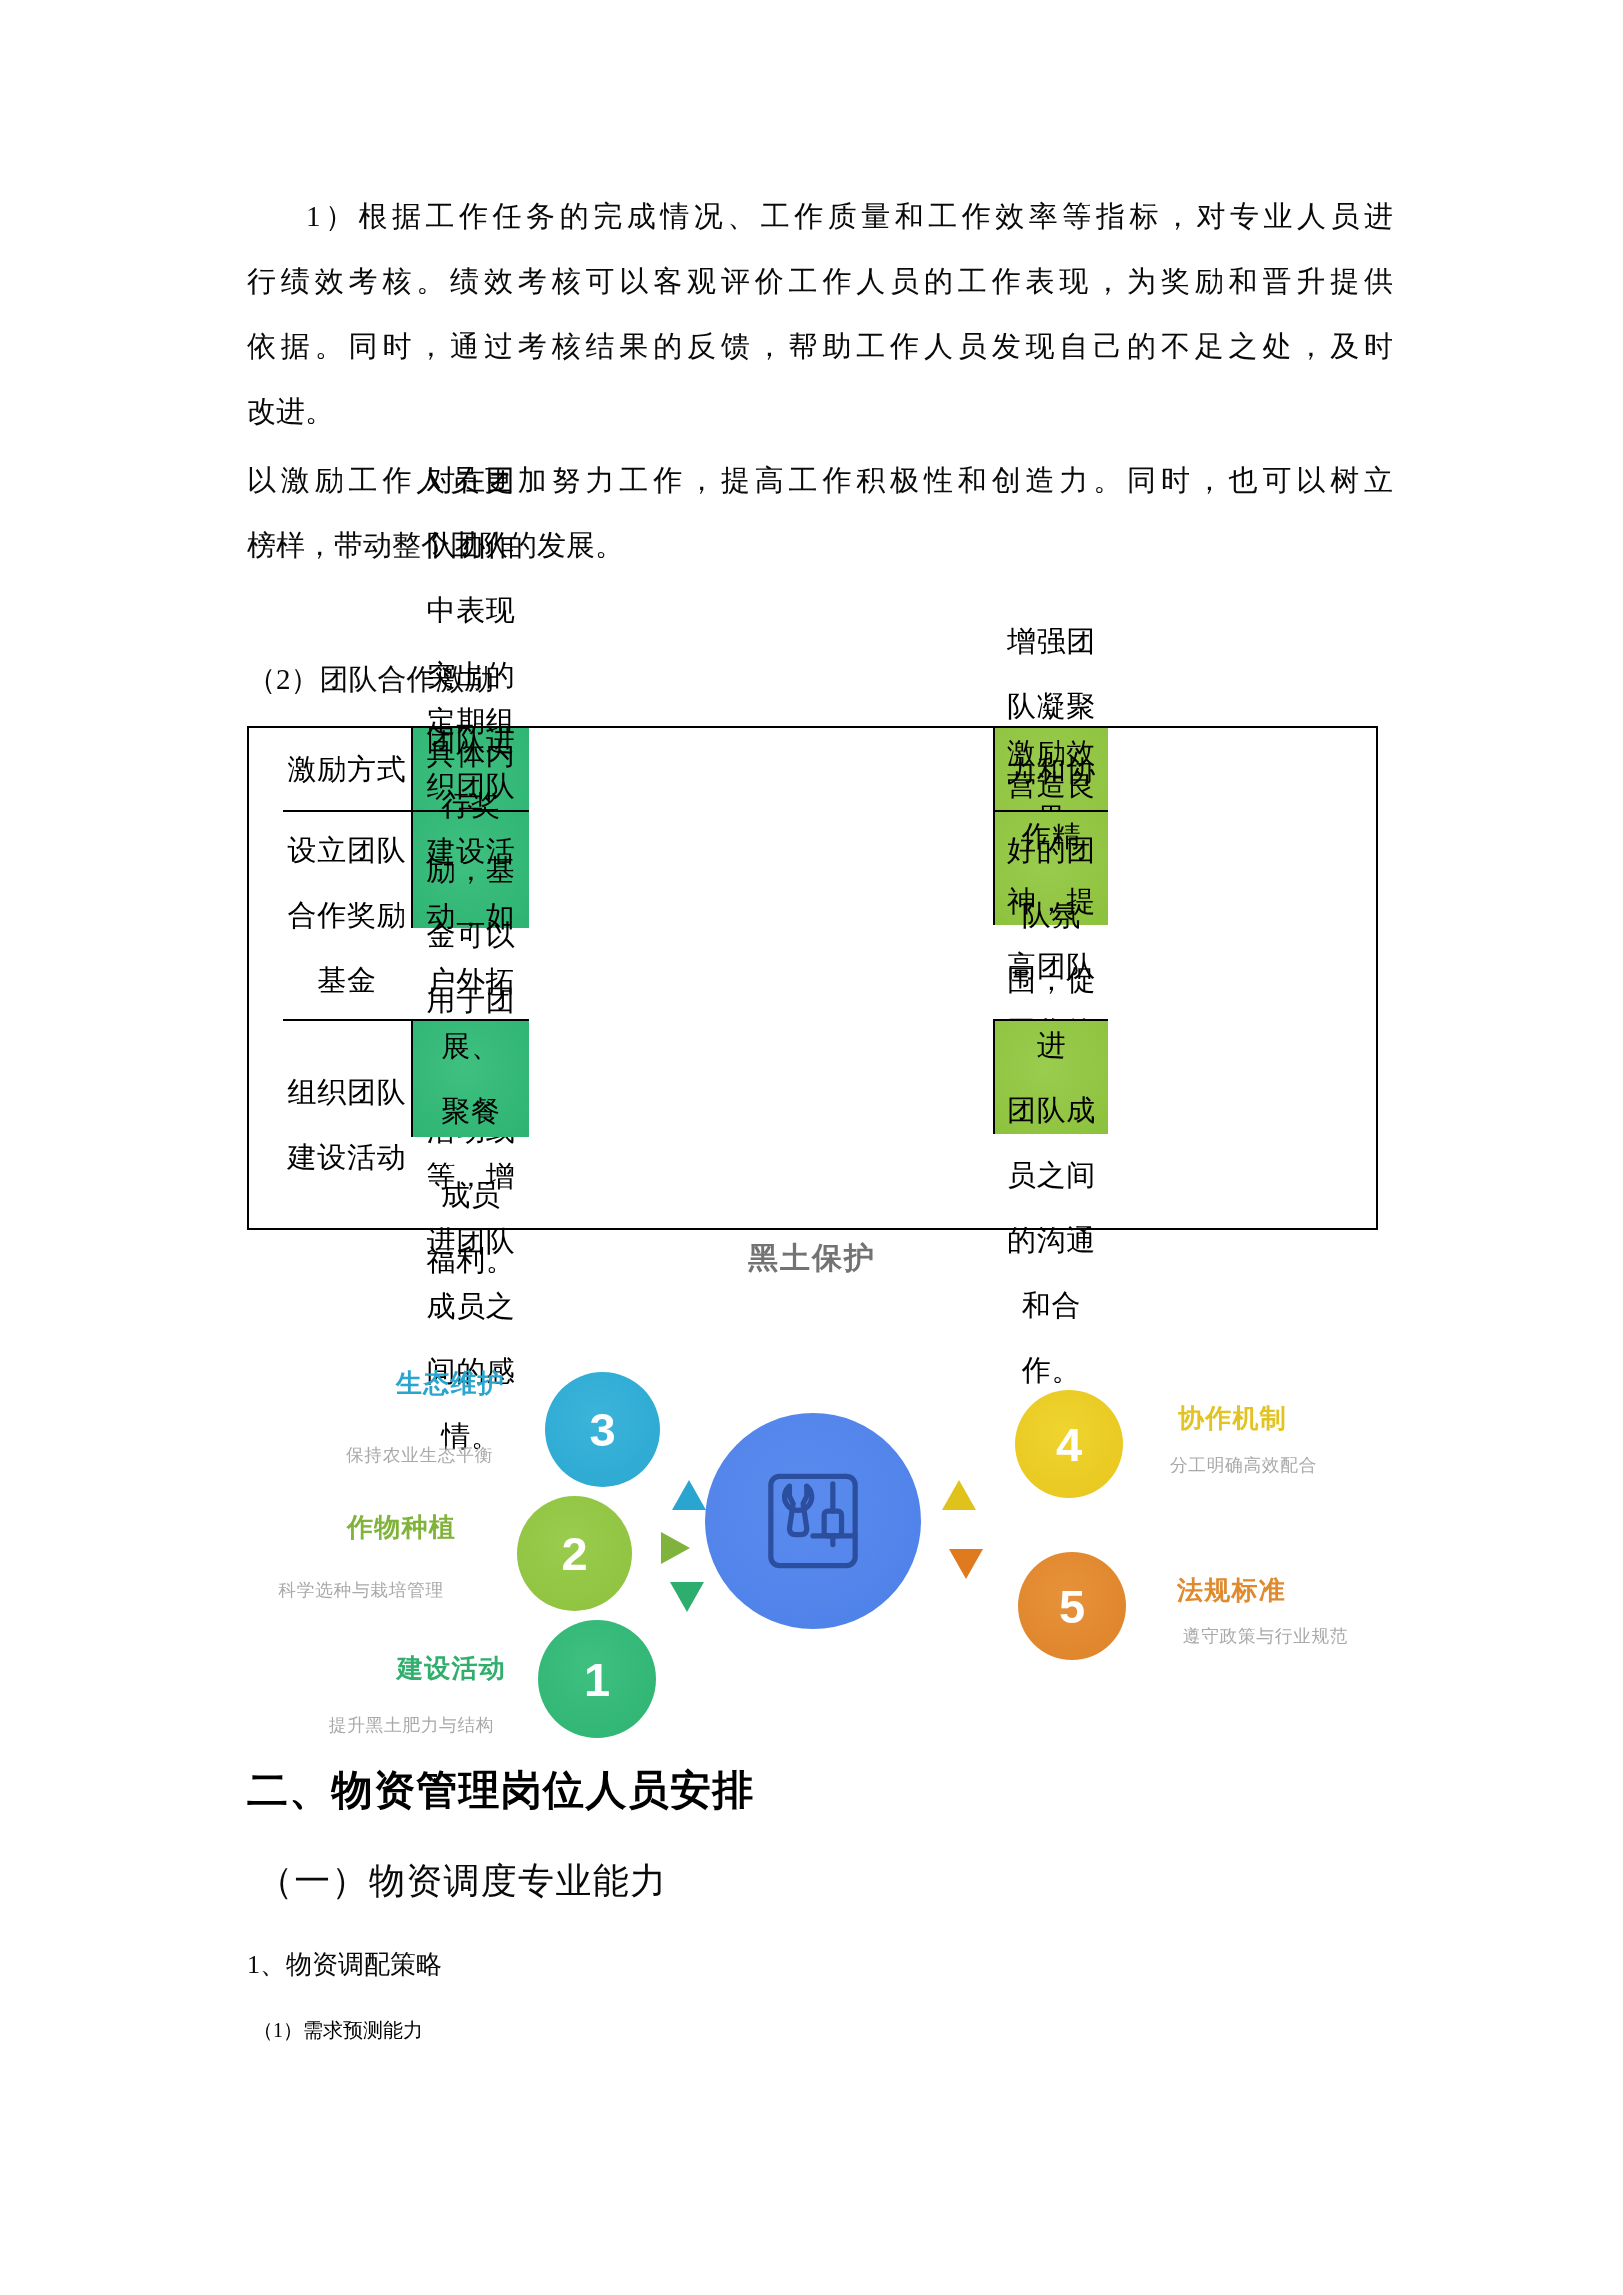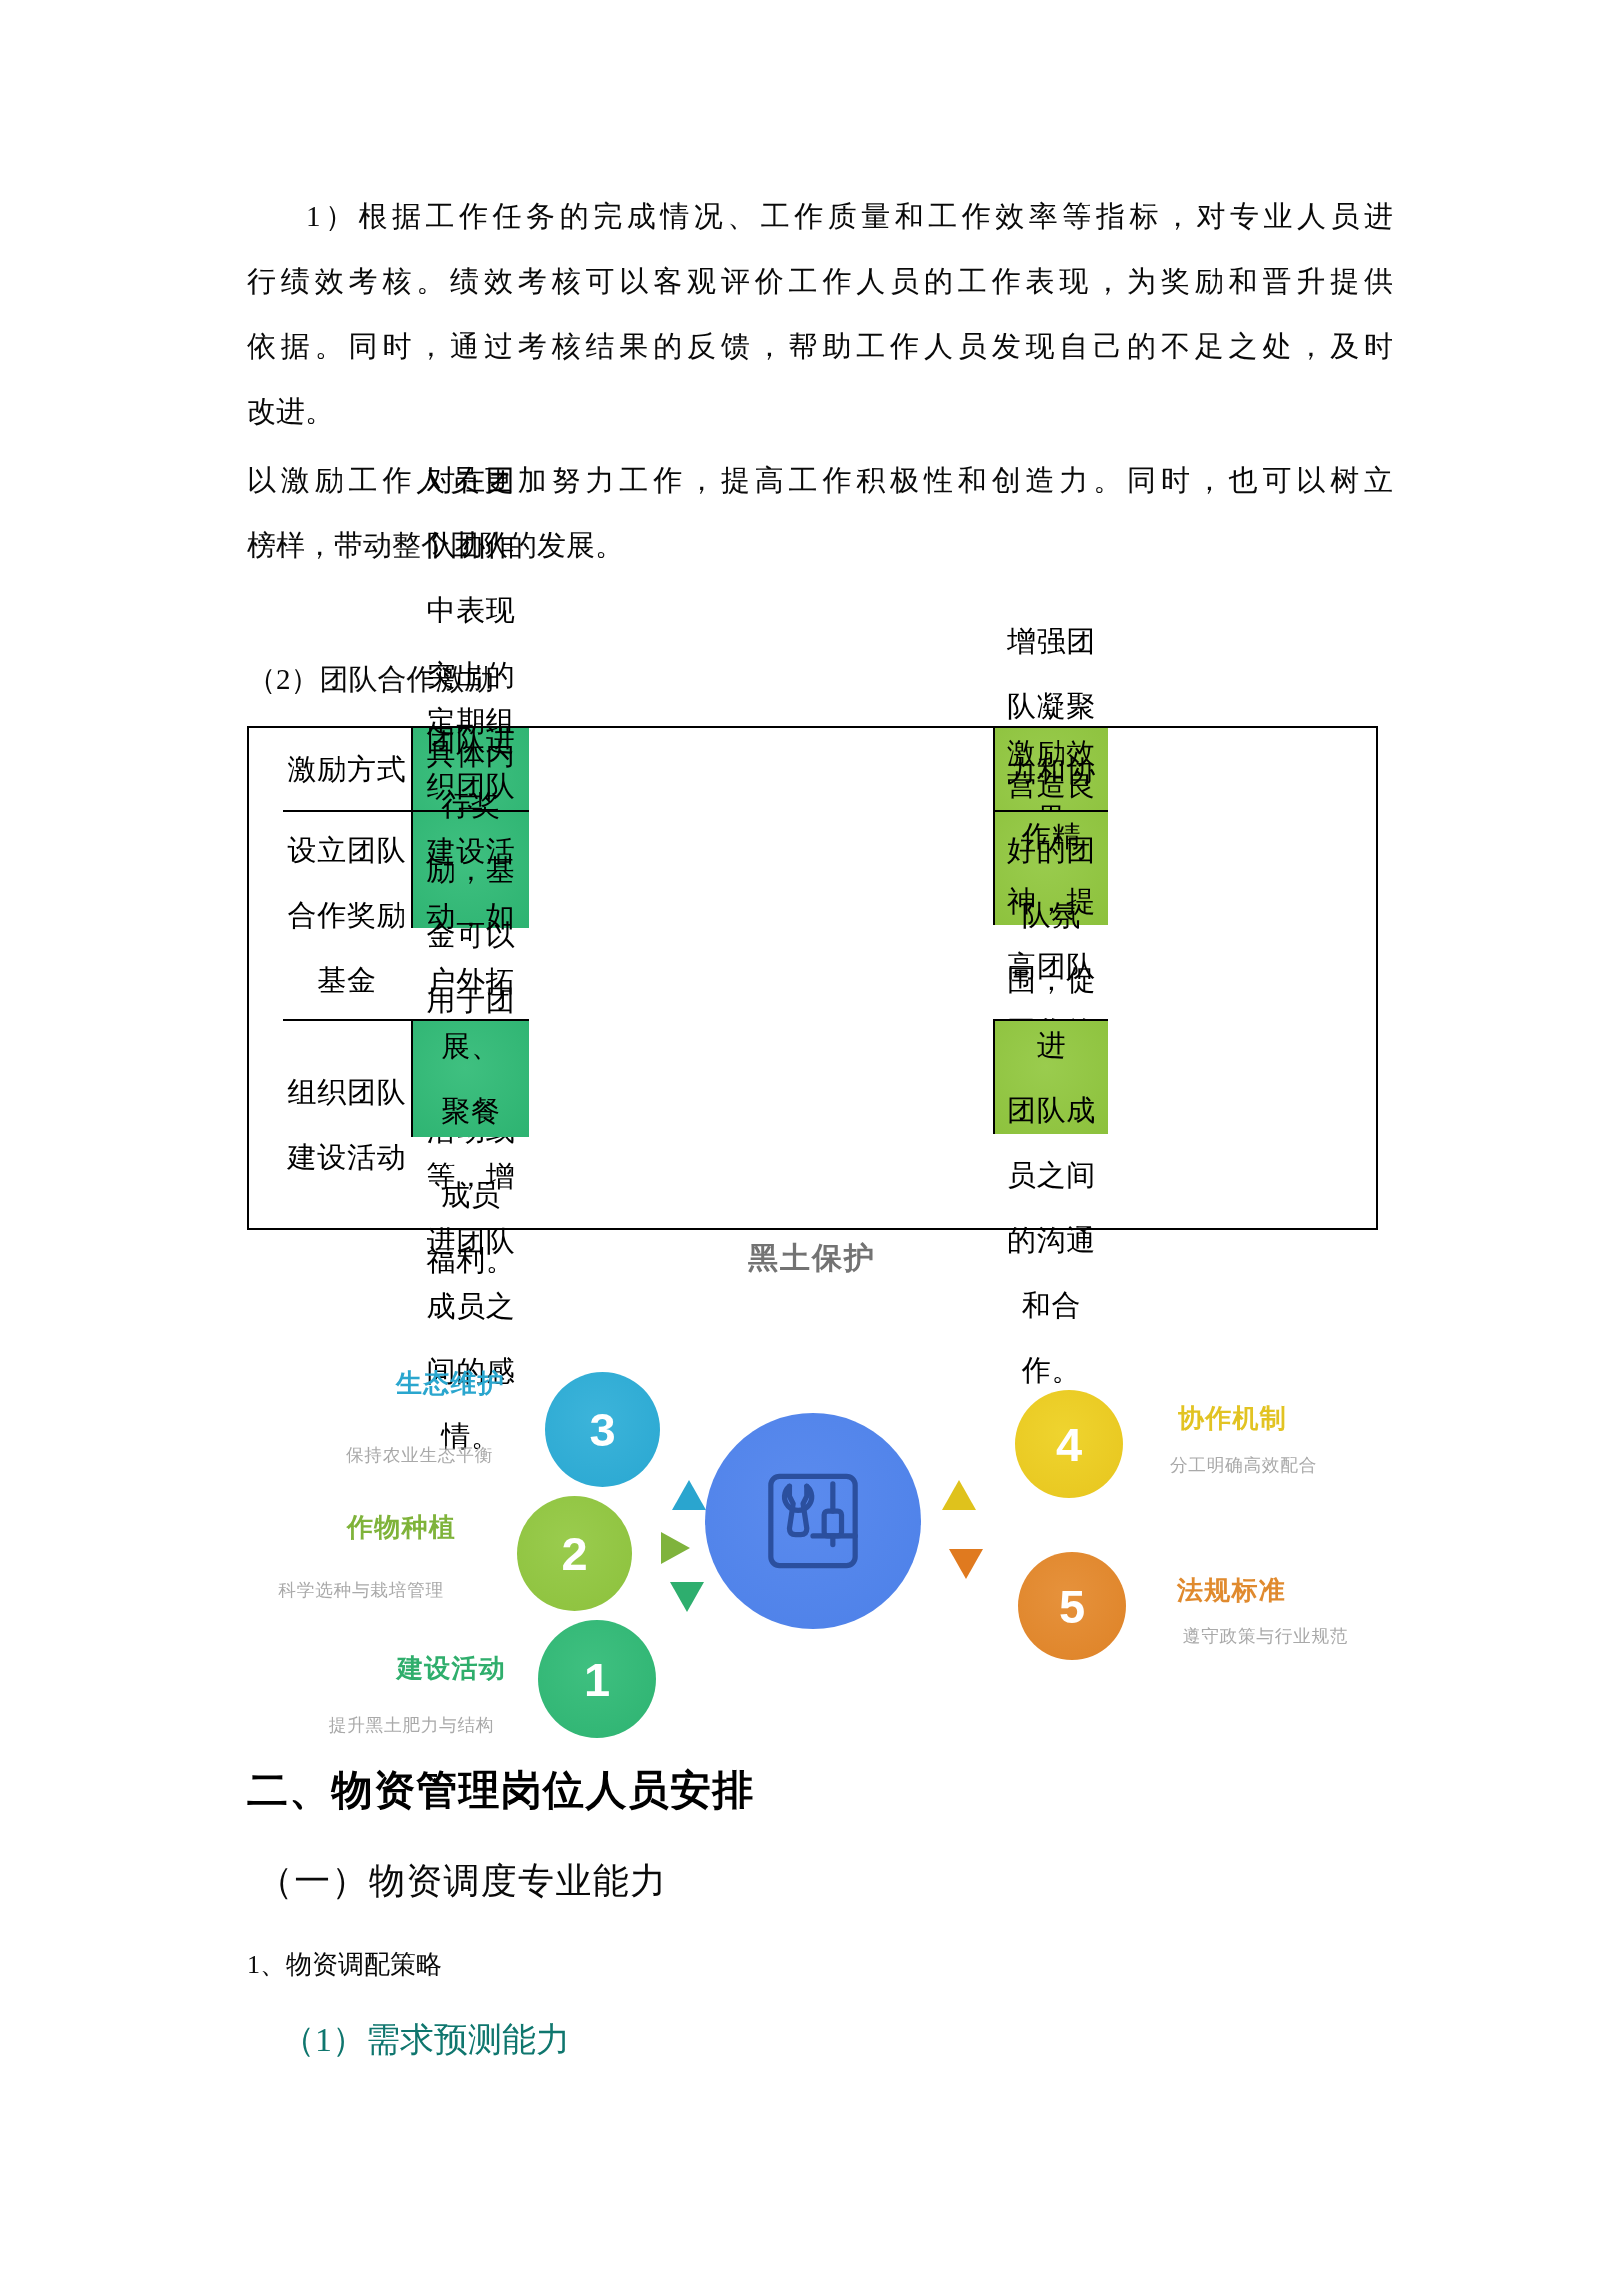--- a/index.html
+++ b/index.html
@@ -81,21 +81,21 @@
   .tri-down-orange{ left:713px; top:316px; border-left:17px solid transparent; border-right:17px solid transparent; border-top:30px solid #e07a1f; }
   .hub-icon { position:absolute; left:50%; top:50%; transform:translate(-50%,-50%); }
   
   .h1 {
     position:absolute; left:247px; top:1763px;
     font-family:"Liberation Sans","DejaVu Sans",sans-serif;
     font-size:41px; font-weight:bold; letter-spacing:1.3px; color:#000;
   }
   .h2 { position:absolute; left:257px; top:1857px; font-size:36px; letter-spacing:1.3px; color:#0a0a0a; }
   .h3 { position:absolute; left:247px; top:1947px; font-size:26px; color:#0a0a0a; }
-  .h4 { position:absolute; left:253px; top:2017px; font-size:34px; color:#0f766e;margin-left:28px; }
+  .h4 { position:absolute; left:253px; top:2017px; font-size:20px; color:#000000; }
 </style>
 </head>
 <body>
 
 <div class="page">
 
   <div class="para" style="top:184px;">
     <div class="p-line first">1）根据工作任务的完成情况、工作质量和工作效率等指标，对专业人员进</div>
     <div class="p-line">行绩效考核。绩效考核可以客观评价工作人员的工作表现，为奖励和晋升提供</div>
     <div class="p-line">依据。同时，通过考核结果的反馈，帮助工作人员发现自己的不足之处，及时</div>

